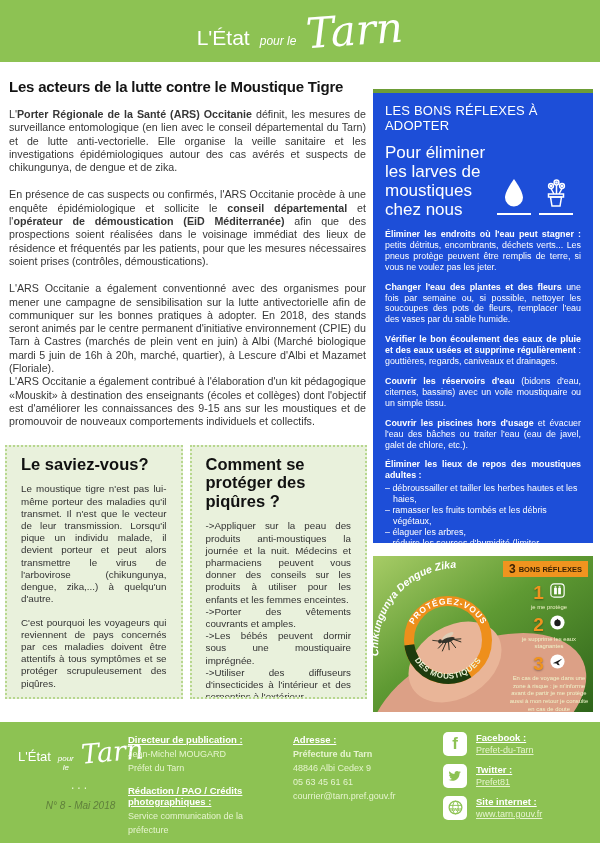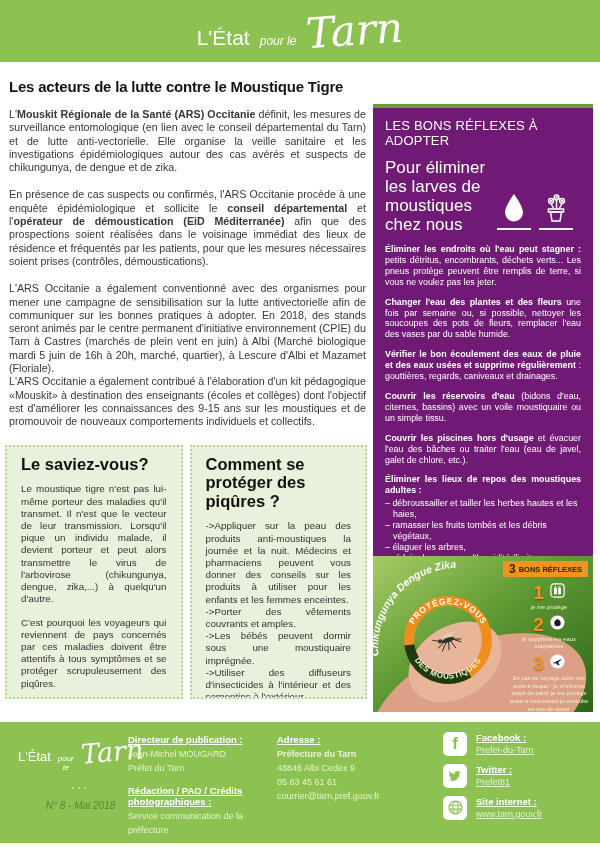--- a/index.html
+++ b/index.html
@@ -23,21 +23,21 @@
 
   
   .boxes{position:absolute;left:5px;top:445px;width:362px;height:254px;display:flex;gap:7px;}
   .infobox{flex:1;background:#e9f1dc;border:2px dotted #b7d78e;padding:8px 14px;overflow:hidden;box-sizing:border-box;}
   .infobox h2{font-size:16.5px;font-weight:bold;color:#111;margin:0 0 10px 0;line-height:1.12;}
   .infobox p{font-size:9.8px;line-height:12.2px;text-align:justify;color:#333;margin:0 0 11px 0;}
   .infobox p.item{margin:0;}
   .infobox p.bold-item{margin:0;font-weight:bold;color:#222;}
 
   
-  .orange-box{position:absolute;left:373px;top:104px;width:220px;height:454px;background:#701a75;
+  .orange-box{position:absolute;left:373px;top:89px;width:220px;height:454px;background:#1d4ed8;
               border-top:4px solid #6d9d36;padding:8px 12px;box-sizing:border-box;overflow:hidden;color:#fff;}
   .ob-header{font-size:13px;margin:2px 0 10px 0;letter-spacing:.2px;}
   .ob-title-row{display:flex;margin-bottom:10px;}
   .ob-title{font-size:17px;line-height:19px;font-weight:normal;margin:0;width:104px;}
   .ob-icons{flex:1;display:flex;justify-content:space-evenly;align-items:flex-end;padding-bottom:4px;}
   .ob-icon{display:flex;flex-direction:column;align-items:center;}
   .ob-icon .bar{width:34px;height:2px;background:#fff;margin-top:5px;}
   .tip{font-size:8.9px;line-height:10.9px;text-align:justify;margin:0 0 9px 0;}
   .tip.last{margin-bottom:2px;}
   .dash-item{font-size:8.9px;line-height:10.9px;padding-left:8px;text-indent:-8px;text-align:left;}
@@ -58,21 +58,21 @@
   .footer{position:absolute;left:0;top:722px;width:600px;height:121px;background:#8dc253;color:#fff;}
   .f-logo{position:absolute;left:18px;top:16px;width:125px;text-align:center;}
   .f-brand{display:flex;align-items:baseline;justify-content:center;gap:5px;color:#fff;}
   .f-etat{font-size:13px;}
   .f-pourle{font-size:8px;font-style:italic;}
   .f-tarn{font-size:27px;font-style:italic;font-family:"DejaVu Serif",serif;transform:rotate(-5deg);display:inline-block;line-height:1;}
   .f-dots{margin-top:10px;font-size:12px;letter-spacing:3px;color:#e8f6d4;line-height:.5;}
   .f-issue{margin-top:12px;font-size:10px;font-style:italic;color:#5f7f3b;}
   .f-col{position:absolute;top:12px;}
   .f-col.pub{left:128px;width:158px;}
-  .f-col.addr{left:277px;width:150px;}
+  .f-col.addr{left:293px;width:150px;}
   .f-label{font-size:9.5px;font-weight:bold;text-decoration:underline;margin-bottom:3px;color:#fff;}
   .f-val{font-size:9px;color:#e6f4cf;line-height:1.55;}
   .f-val.bold{font-weight:bold;}
   .mt{margin-top:9px;}
   a.f-val{text-decoration:none;display:block;}
   .f-social{position:absolute;left:443px;top:10px;}
   .s-row{display:flex;gap:9px;margin-bottom:6px;align-items:flex-start;}
   .s-icon{width:24px;height:24px;background:#fff;border-radius:5px;color:#8dc253;flex:0 0 24px;
           display:flex;align-items:center;justify-content:center;font-weight:bold;font-size:17px;}
   .s-text .f-label{margin-bottom:1px;}
@@ -86,21 +86,21 @@
   <header class="masthead">
     <div class="brand">
       <span class="brand-etat">L'État</span>
       <span class="brand-pourle">pour le</span>
       <span class="brand-tarn">Tarn</span>
     </div>
   </header>
 
   <section class="article">
     <h1 class="article-title">Les acteurs de la lutte contre le Moustique Tigre</h1>
-    <p class="body-p"><span>L'</span><b>Mouskit Régionale de la Santé (ARS) Occitanie</b><span> définit, les mesures de surveillance entomologique (en lien avec le conseil départemental du Tarn) et de lutte anti-vectorielle. Elle organise la veille sanitaire et les investigations épidémiologiques autour des cas avérés et suspects de chikungunya, de dengue et de zika.</span></p>
+    <p class="body-p"><span>L'</span><b>Porter Régionale de la Santé (ARS) Occitanie</b><span> définit, les mesures de surveillance entomologique (en lien avec le conseil départemental du Tarn) et de lutte anti-vectorielle. Elle organise la veille sanitaire et les investigations épidémiologiques autour des cas avérés et suspects de chikungunya, de dengue et de zika.</span></p>
     <p class="body-p"><span>En présence de cas suspects ou confirmés, l'ARS Occitanie procède à une enquête épidémiologique et sollicite le </span><b>conseil départemental</b><span> et l'</span><b>opérateur de démoustication (EiD Méditerranée)</b><span> afin que des prospections soient réalisées dans le voisinage immédiat des lieux de résidence et fréquentés par les patients,  pour que les mesures nécessaires soient prises (contrôles, démoustications).</span></p>
     <p class="body-p no-gap">L'ARS Occitanie a également conventionné avec des organismes pour mener une campagne de sensibilisation sur la lutte antivectorielle afin de communiquer sur les bonnes pratiques à adopter. En 2018, des stands seront animés par le centre permanent d'initiative environnement (CPIE) du Tarn à Castres (marchés de plein vent en juin) à  Albi (Marché biologique mardi 5 juin de 16h à 20h, marché, quartier), à Lescure d'Albi et  Mazamet (Floriale).</p>
     <p class="body-p no-gap">L'ARS Occitanie a également contribué à l'élaboration d'un kit pédagogique «Mouskit» à destination des enseignants (écoles et collèges) dont l'objectif est d'améliorer les connaissances des 9-15 ans sur les moustiques et de promouvoir de nouveaux comportements individuels et collectifs.</p>
   </section>
 
   <section class="boxes">
     <div class="infobox">
       <h2>Le saviez-vous?</h2>
       <p>Le moustique tigre n'est pas lui-même porteur des maladies qu'il transmet. Il n'est que le vecteur de leur transmission. Lorsqu'il pique un individu malade, il devient porteur et peut alors transmettre le virus de l'arbovirose (chikungunya, dengue, zika,...) à quelqu'un d'autre.</p>
       <p>C'est pourquoi les voyageurs qui reviennent de pays concernés par ces maladies doivent être attentifs à tous symptômes et se protéger scrupuleusement des piqûres.</p>

